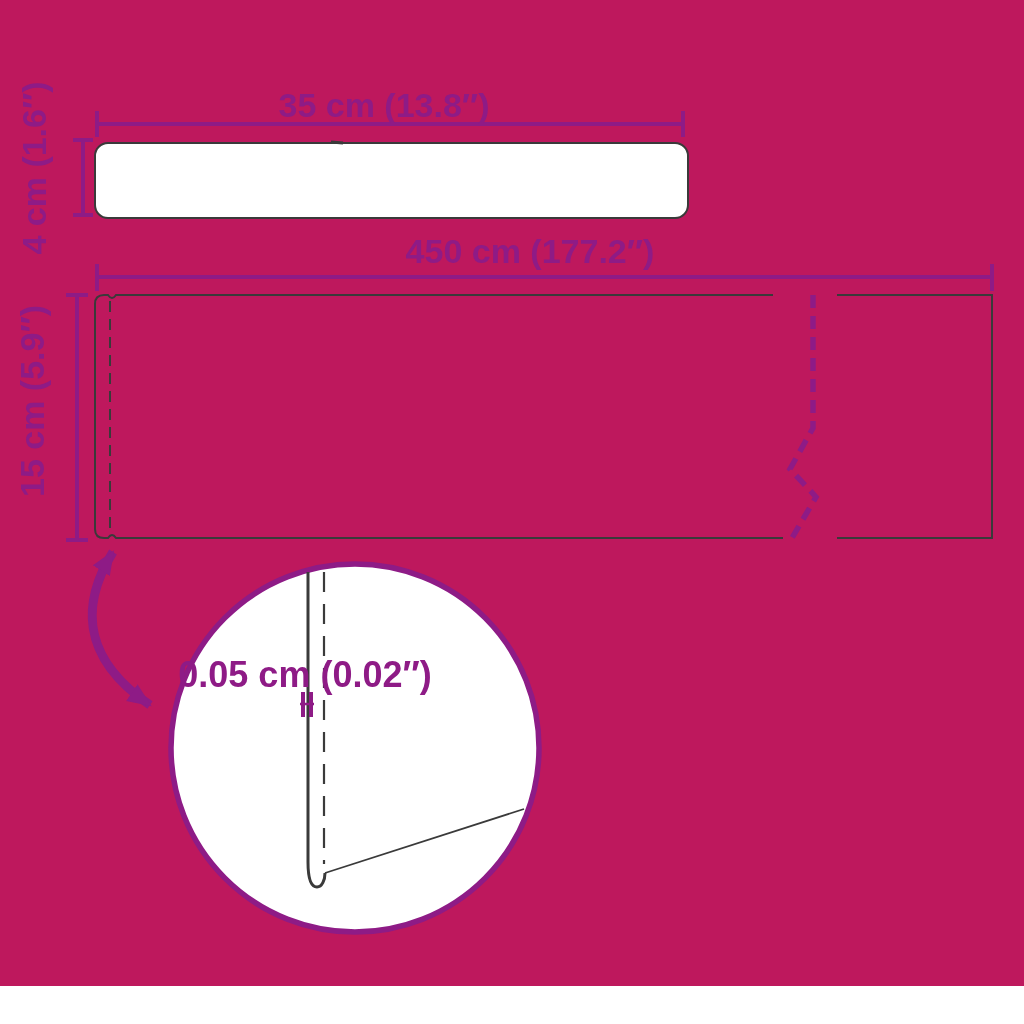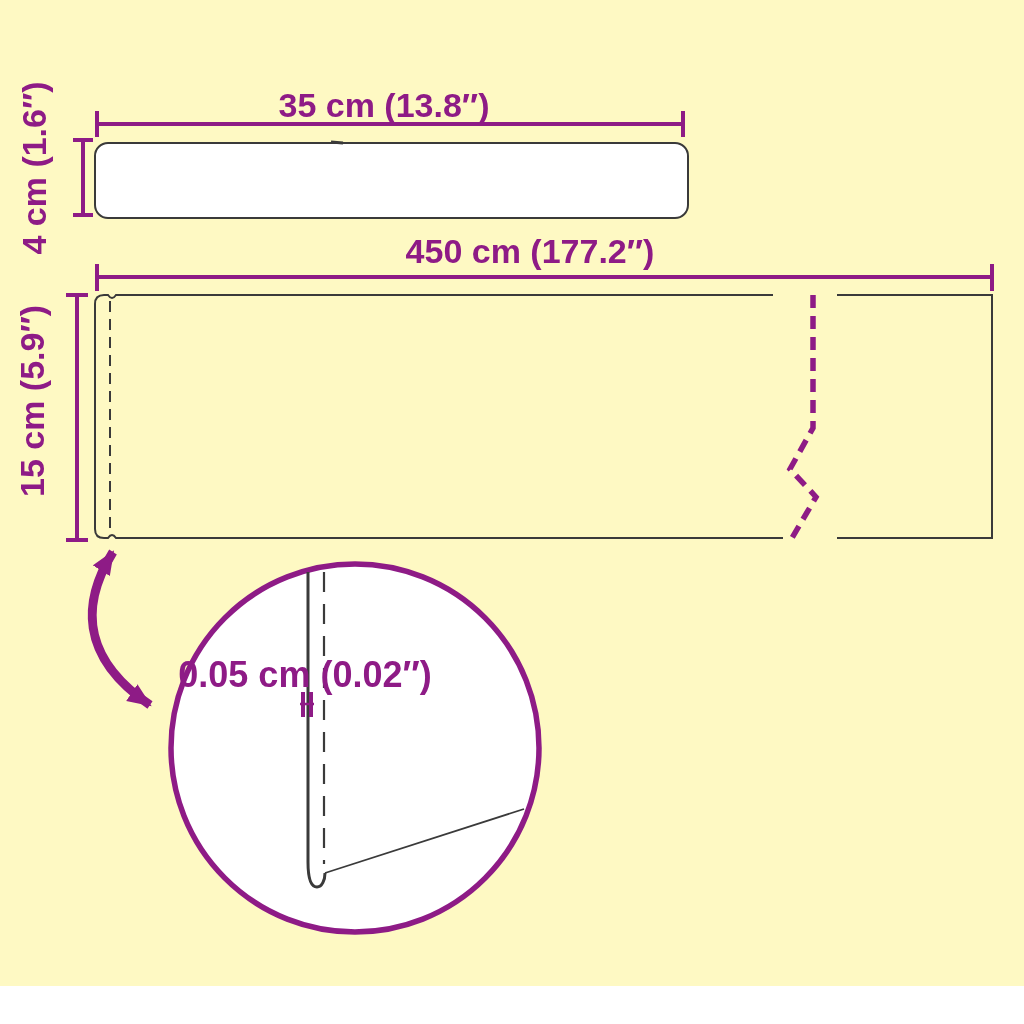--- a/index.html
+++ b/index.html
@@ -1,20 +1,20 @@
 <!DOCTYPE html>
 <html><head>
 <meta charset="utf-8">
 <style>
   html, body { margin: 0; padding: 0; background: #ffffff; }
   .canvas {
     position: relative;
     width: 1024px;
     height: 986px;
-    background: #fef9c3;
+    background: #be185d;
     font-family: "Liberation Sans", sans-serif;
     overflow: hidden;
   }
   svg { display: block; }
   .dim-label {
     font-family: "Liberation Sans", "DejaVu Sans", sans-serif;
     font-weight: 700;
     font-size: 34px;
     fill: #8E1B86;
   }

